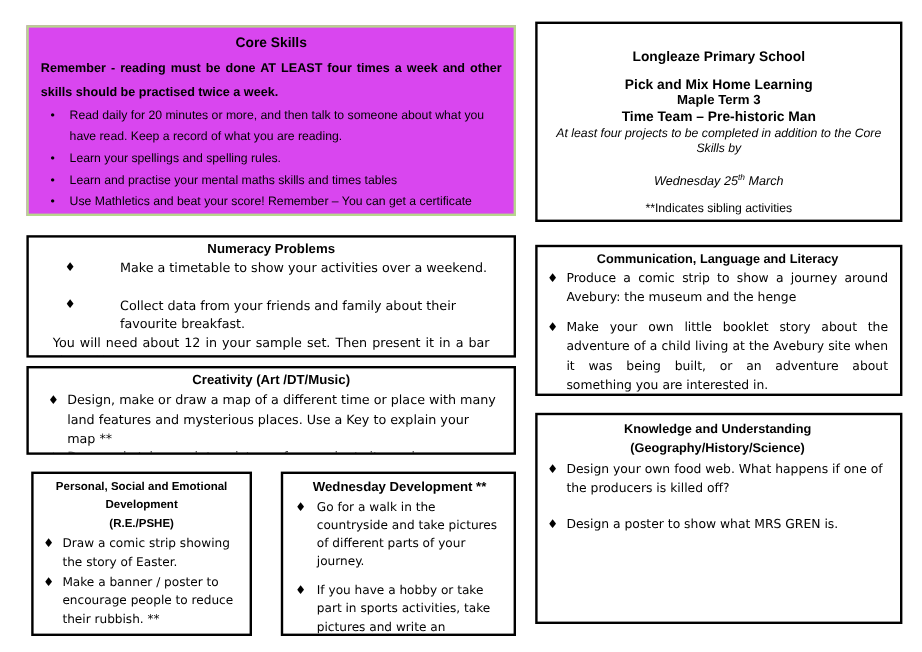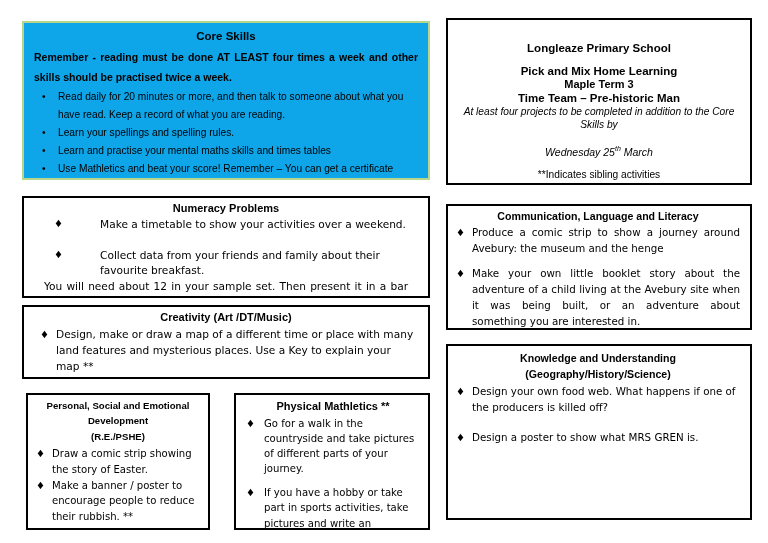--- a/index.html
+++ b/index.html
@@ -22,21 +22,21 @@
   }
   .box {
     position: absolute;
     border: 2px solid #000000;
     background: #ffffff;
     box-sizing: border-box;
     overflow: hidden;
   }
   .box-green {
     border: 2px solid #b7d68c;
-    background: #0ea5e9;
+    background: #d946ef;
   }
   .title {
     text-align: center;
     font-weight: bold;
     font-size: 11px;
     line-height: 1.25;
     margin: 0;
   }
   
   #core-skills {
@@ -313,20 +313,20 @@
     <div class="title">Personal, Social and Emotional</div>
     <div class="title">Development</div>
     <div class="title">(R.E./PSHE)</div>
     <ul class="dlist">
       <li><span class="dia">♦</span><span>Draw a comic strip showing the story of Easter.</span></li>
       <li><span class="dia">♦</span><span>Make a banner / poster to encourage people to reduce their rubbish. **</span></li>
     </ul>
   </div>
 
   <div class="box comic" id="physical">
-    <div class="title">Physical Mathletics **</div>
+    <div class="title">Wednesday Development **</div>
     <ul class="dlist">
       <li><span class="dia">♦</span><span>Go for a walk in the countryside and take pictures of different parts of your journey.</span></li>
       <li><span class="dia">♦</span><span>If you have a hobby or take part in sports activities, take pictures and write an information page about yourself</span></li>
     </ul>
   </div>
 
 </div>
 
 </body></html>

